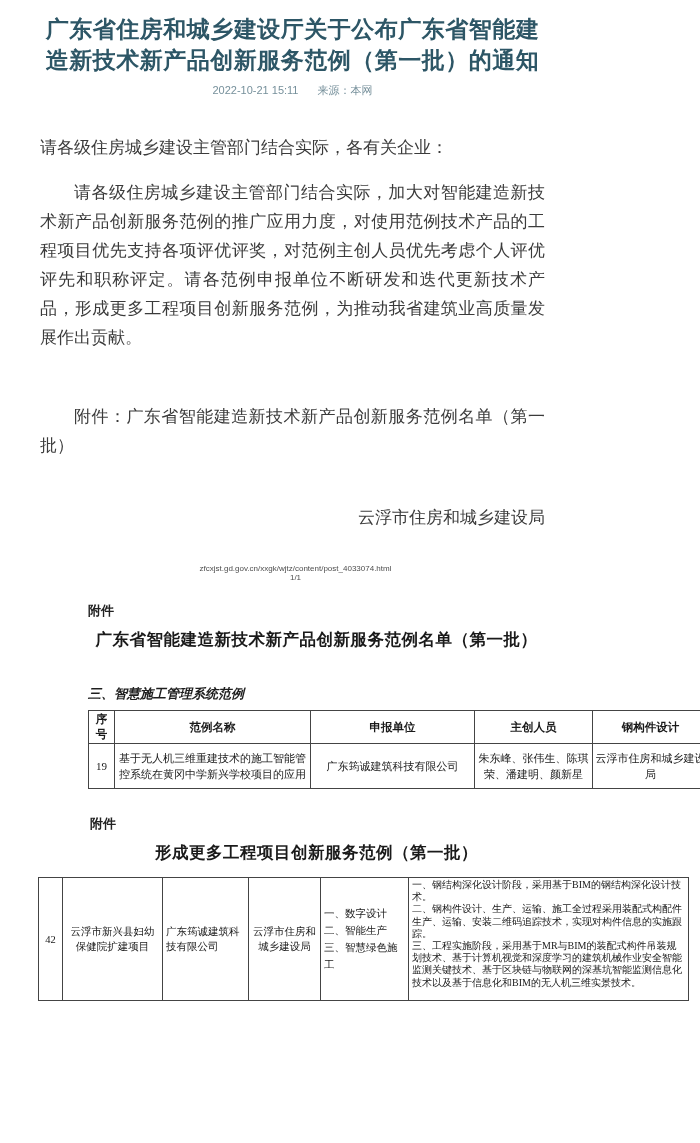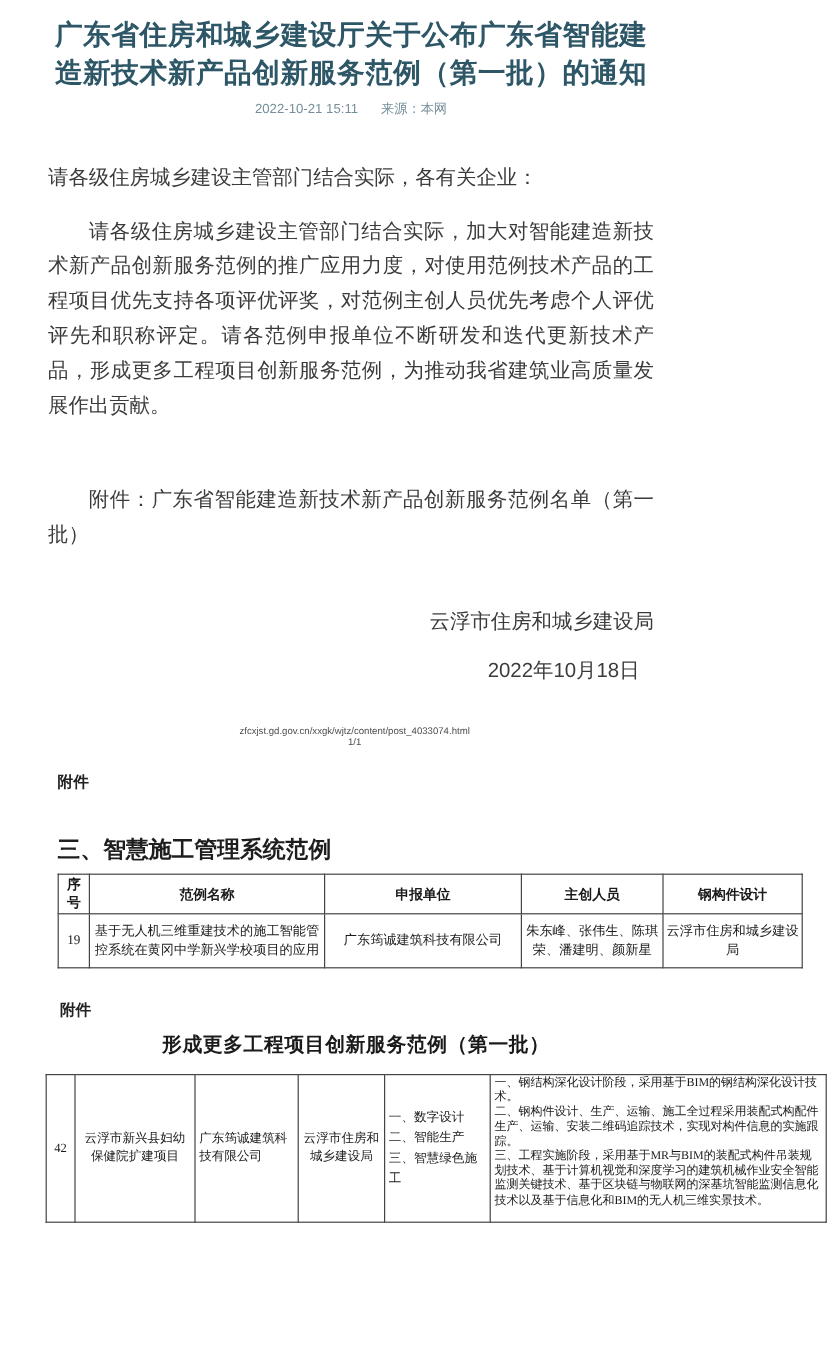--- a/index.html
+++ b/index.html
@@ -43,35 +43,35 @@
   .sig-date { margin-top: 12px; padding-right: 12px; }
   .page-footer {
     margin-top: 32px;
     display: flex; justify-content: space-between; align-items: center;
     font-size: 8px; color: #4d4d4d;
     margin-left: -20px; margin-right: -26px; flex-direction: column;
   }
 
   
   .att-area { font-family: "Liberation Serif", "DejaVu Serif", serif; color: #1a1a1a; }
-  .att1 { padding: 20px 40px 0 48px; }
+  .att1 { padding: 20px 40px 0 48px; margin-left: 40px; }
   .att2 { padding: 0 10px 0 38px; }
   .att-label {
     font-family: "Liberation Sans", "DejaVu Sans", sans-serif;
     font-size: 13px; font-weight: 700; color: #222;
   }
   .att-title {
     margin-top: 9px;
     text-align: center;
     font-size: 16.5px; font-weight: 700; letter-spacing: 0.5px;
   }
   .section-heading {
     margin-top: 34px;
     font-family: "Liberation Sans", "DejaVu Sans", sans-serif;
-    font-size: 19px; font-weight: 700; color: #1e1e1e;
+    font-size: 13px; font-weight: 700; color: #1e1e1e; font-style: italic;
   }
   table { border-collapse: collapse; table-layout: fixed; }
   .t1 { margin-top: 7px; width: 620px; }
   .t1 th, .t1 td {
     border: 1px solid #444;
     text-align: center; vertical-align: middle;
     padding: 1px 2px;
   }
   .t1 th { font-size: 11.5px; font-weight: 700; height: 26px; }
   .t1 td { font-size: 11px; line-height: 16px; height: 42px; }
@@ -108,33 +108,33 @@
     </div>
 
     <div class="salutation">请各级住房城乡建设主管部门结合实际，各有关企业：</div>
 
     <p class="para para-2">请各级住房城乡建设主管部门结合实际，加大对智能建造新技术新产品创新服务范例的推广应用力度，对使用范例技术产品的工程项目优先支持各项评优评奖，对范例主创人员优先考虑个人评优评先和职称评定。请各范例申报单位不断研发和迭代更新技术产品，形成更多工程项目创新服务范例，为推动我省建筑业高质量发展作出贡献。</p>
 
     <p class="para attach-ref">附件：广东省智能建造新技术新产品创新服务范例名单（第一批）</p>
 
     <div class="sig">
       <div class="sig-org">云浮市住房和城乡建设局</div>
-      <div class="sig-date">2022年10月18日</div>
     </div>
 
     <div class="page-footer">
       <span>zfcxjst.gd.gov.cn/xxgk/wjtz/content/post_4033074.html</span>
       <span>1/1</span>
     </div>
   </div>
 
   <div class="att-area">
 
     <div class="att1">
       <div class="att-label">附件</div>
+      <div class="att-title">广东省智能建造新技术新产品创新服务范例名单（第一批）</div>
       <div class="section-heading">三、智慧施工管理系统范例</div>
 
       <table class="t1">
         <colgroup>
           <col style="width:26px">
             <col style="width:196px">
             <col style="width:164px">
             <col style="width:118px">
             <col style="width:116px">
         </colgroup>

